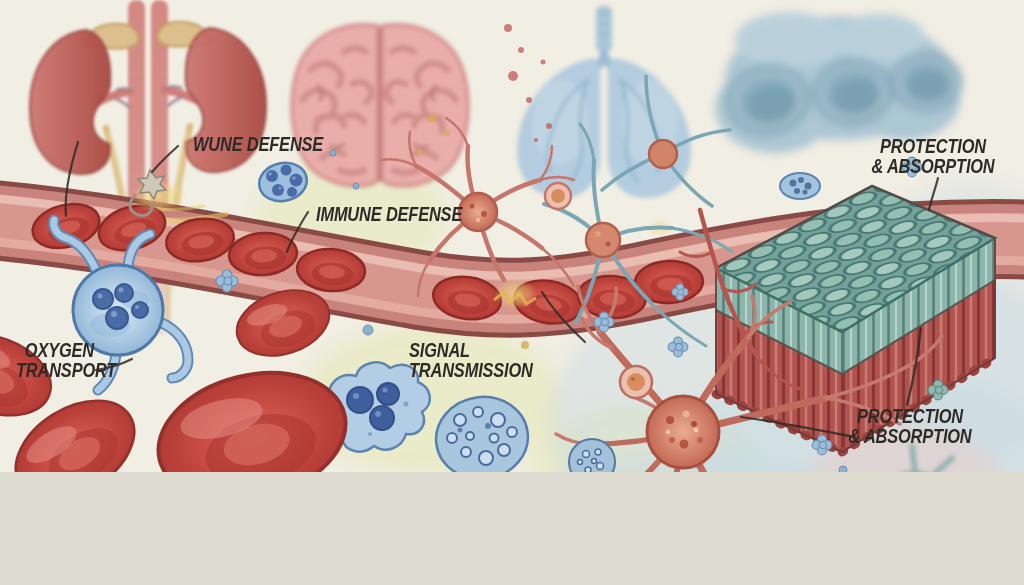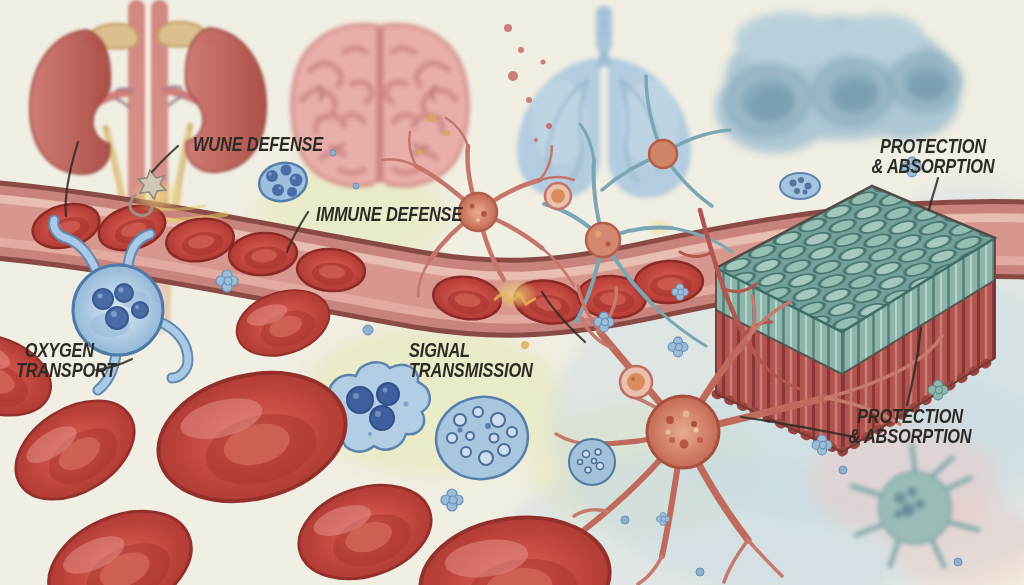--- a/index.html
+++ b/index.html
@@ -1,16 +1,16 @@
 <!DOCTYPE html>
 <html><head>
 <meta charset="utf-8">
 <style>
   html,body{margin:0;padding:0;background:#dedbd0;}
-  .canvas{position:relative;width:1024px;height:585px;overflow:hidden;background:#f1eee3;font-family:"Liberation Sans",sans-serif;}
+  .canvas{position:relative;width:1024px;height:472px;overflow:hidden;background:#f1eee3;font-family:"Liberation Sans",sans-serif;}
   .canvas svg{position:absolute;left:0;top:0;}
   .label{position:absolute;font-style:italic;font-weight:700;color:#2e2b27;font-size:21px;line-height:.94;white-space:nowrap;letter-spacing:-.2px;}
   .label span{display:block;}
   .o-left{transform:scaleX(.78);transform-origin:left top;}
   .o-right{transform:scaleX(.78);transform-origin:right top;text-align:right;}
   .o-center{transform:scaleX(.78);transform-origin:center top;text-align:center;}
 </style>
 </head>
 <body>
 

